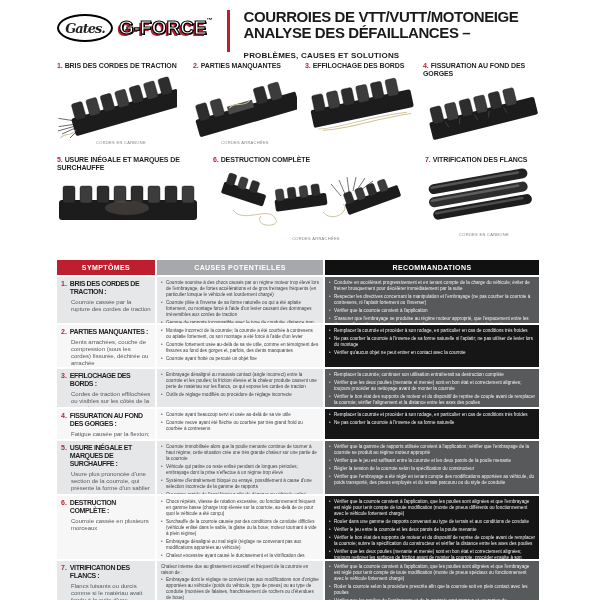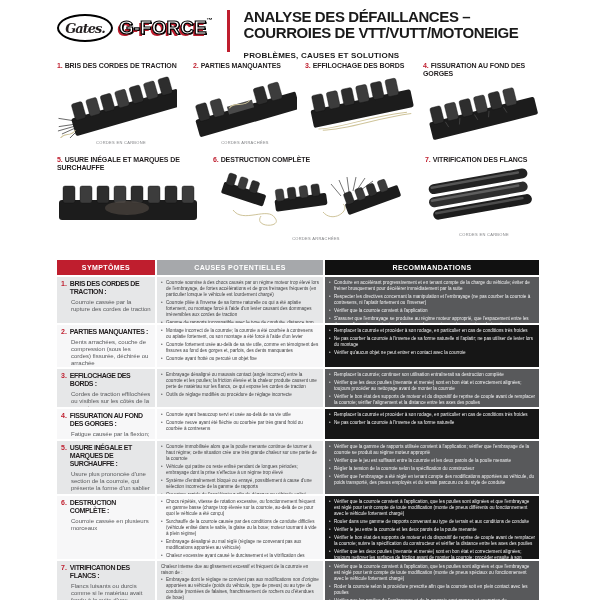--- a/index.html
+++ b/index.html
@@ -66,22 +66,22 @@
 
   <div class="hdr">
     <div class="logos">
       <div class="gates-oval">
         <span class="gates-script">Gates.</span>
       </div>
       <div class="gforce"><span>G-FORCE</span><span class="tm">™</span></div>
     </div>
     <div class="hdr-div"></div>
     <div class="titles">
+      <div class="title">COURROIES DE VTT/VUTT/MOTONEIGE</div>
       <div class="title">ANALYSE DES DÉFAILLANCES –</div>
-      <div class="title">COURROIES DE VTT/VUTT/MOTONEIGE</div>
       <div class="subtitle">PROBLÈMES, CAUSES ET SOLUTIONS</div>
     </div>
   </div>
 
   <div class="figrow1">
     <div class="fig">
       <div class="fig-label"><span class="num">1.</span><span>BRIS DES CORDES DE TRACTION</span></div>
       <svg class="fig-art" width="120" height="66" viewBox="0 0 120 66">
         <g transform="rotate(-16 60 40)">
           <rect class="band" x="14" y="34" width="110" height="18" rx="2"></rect>

